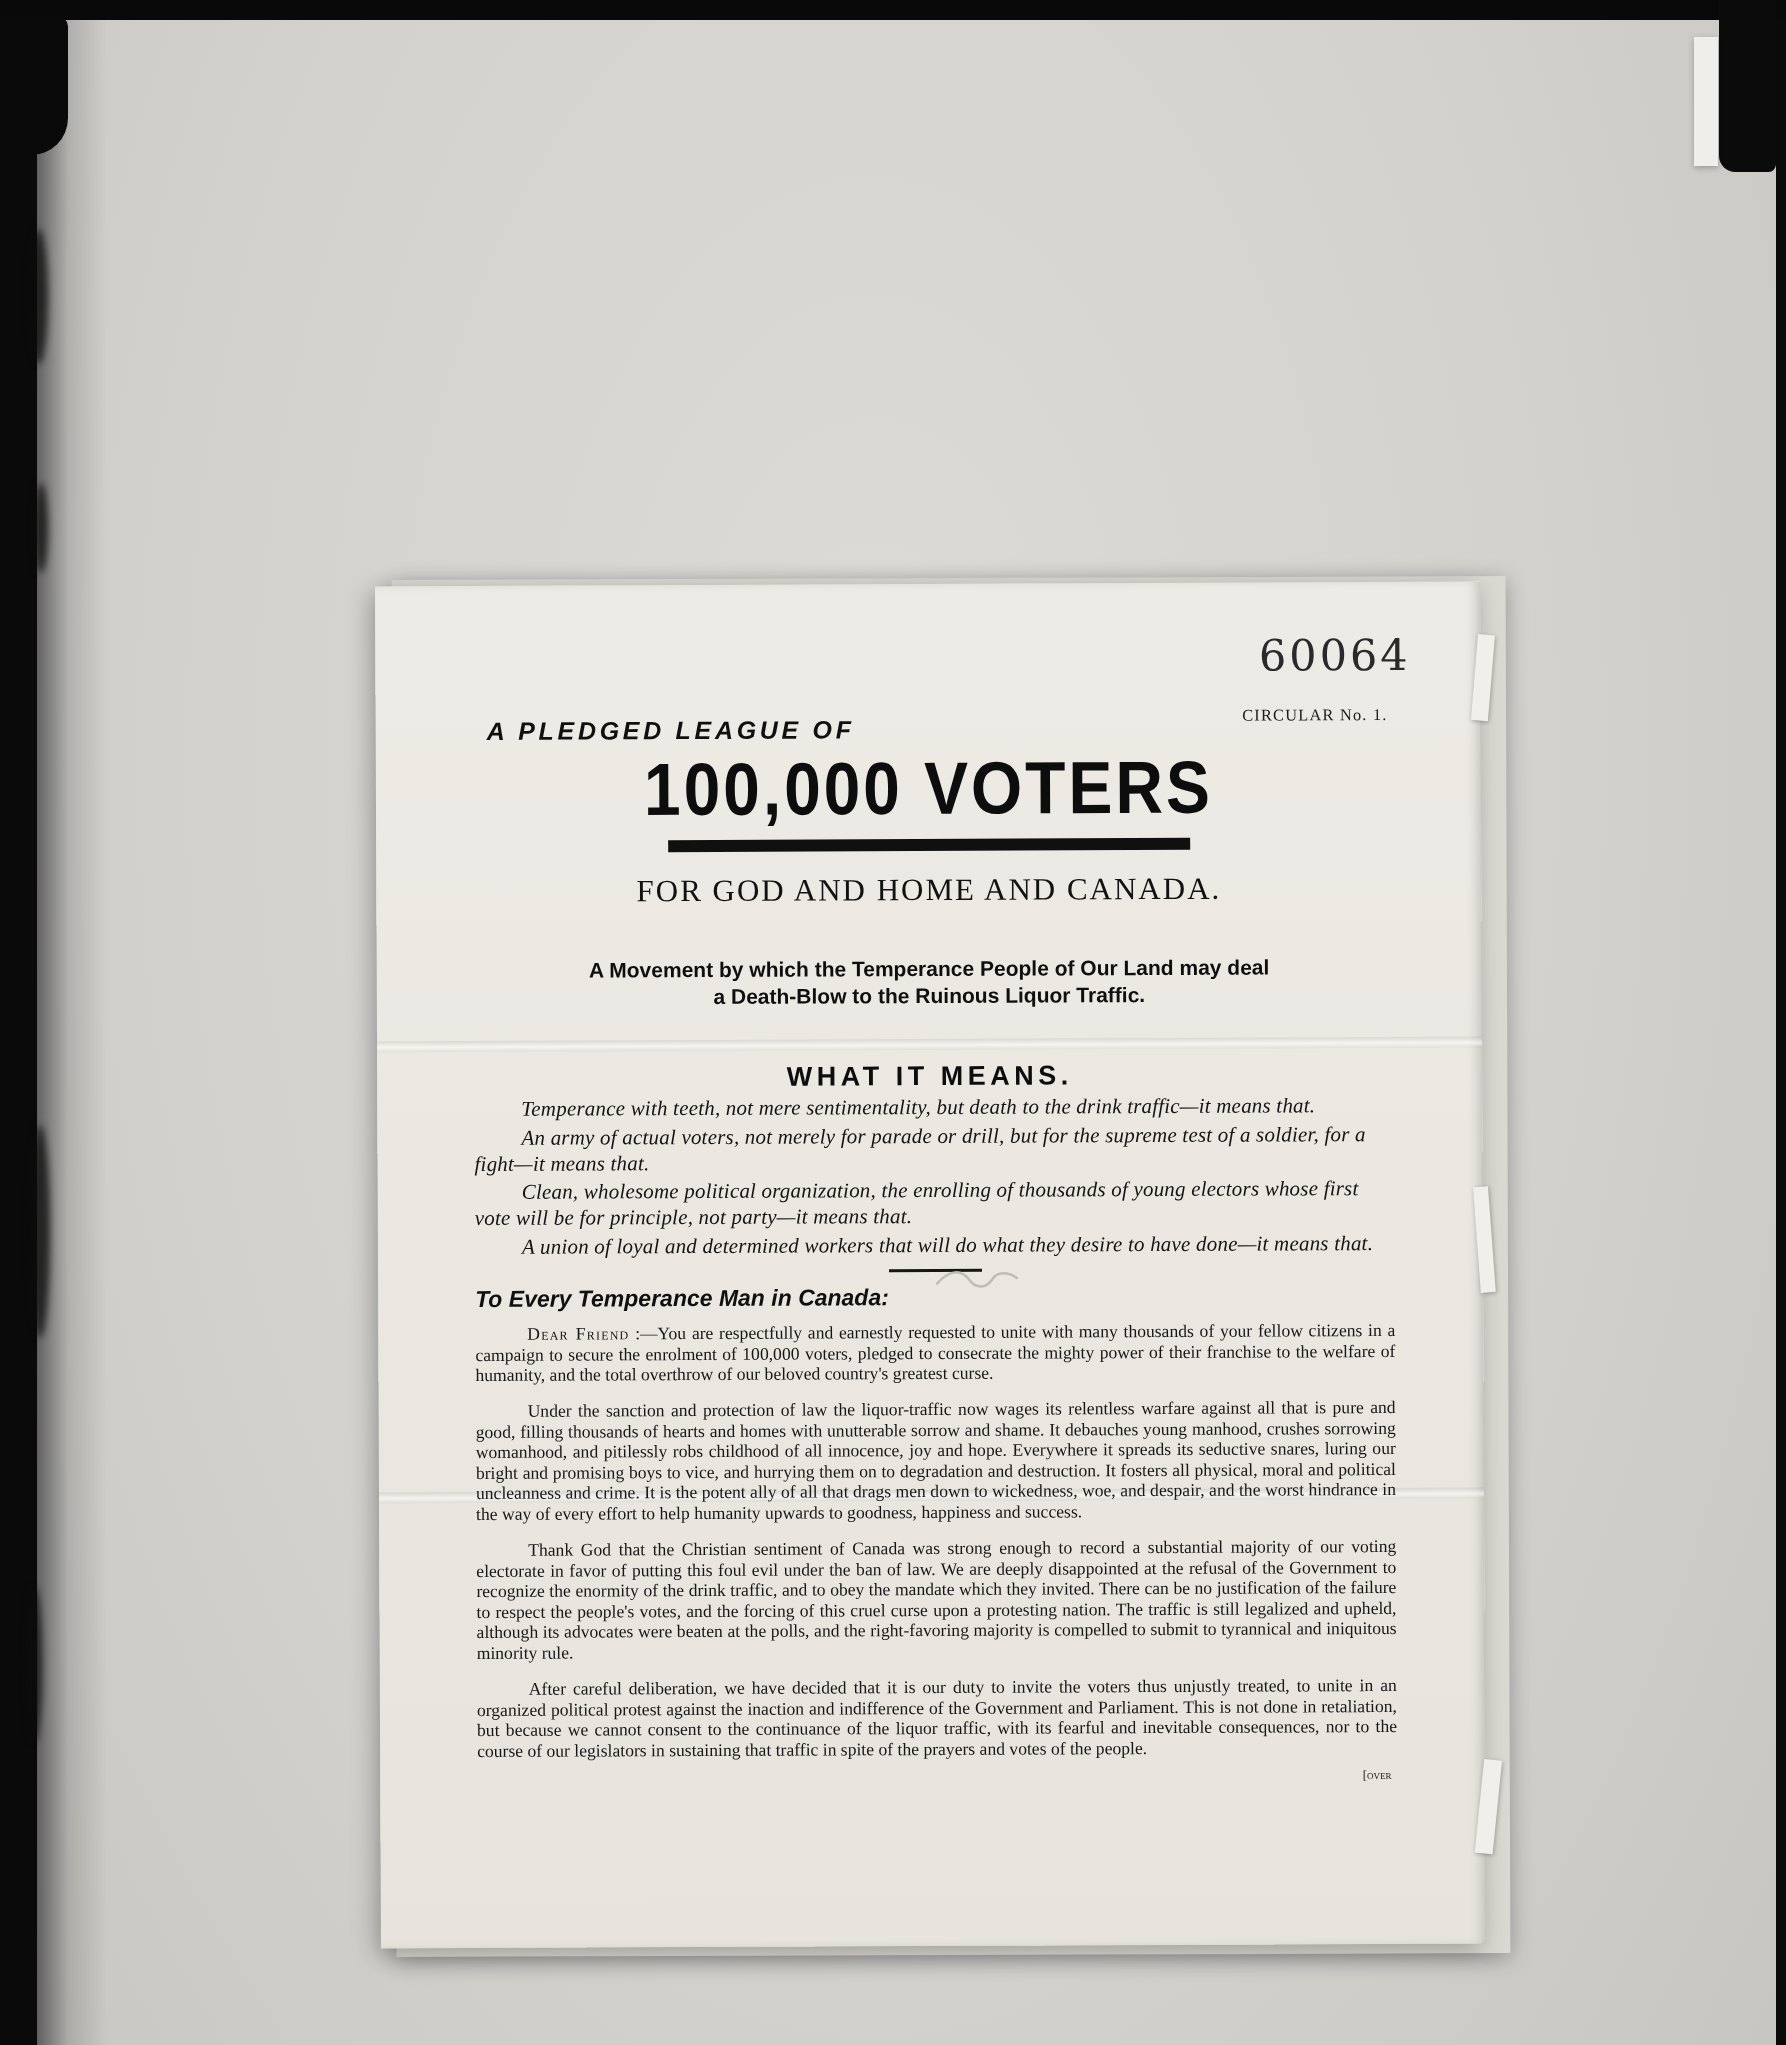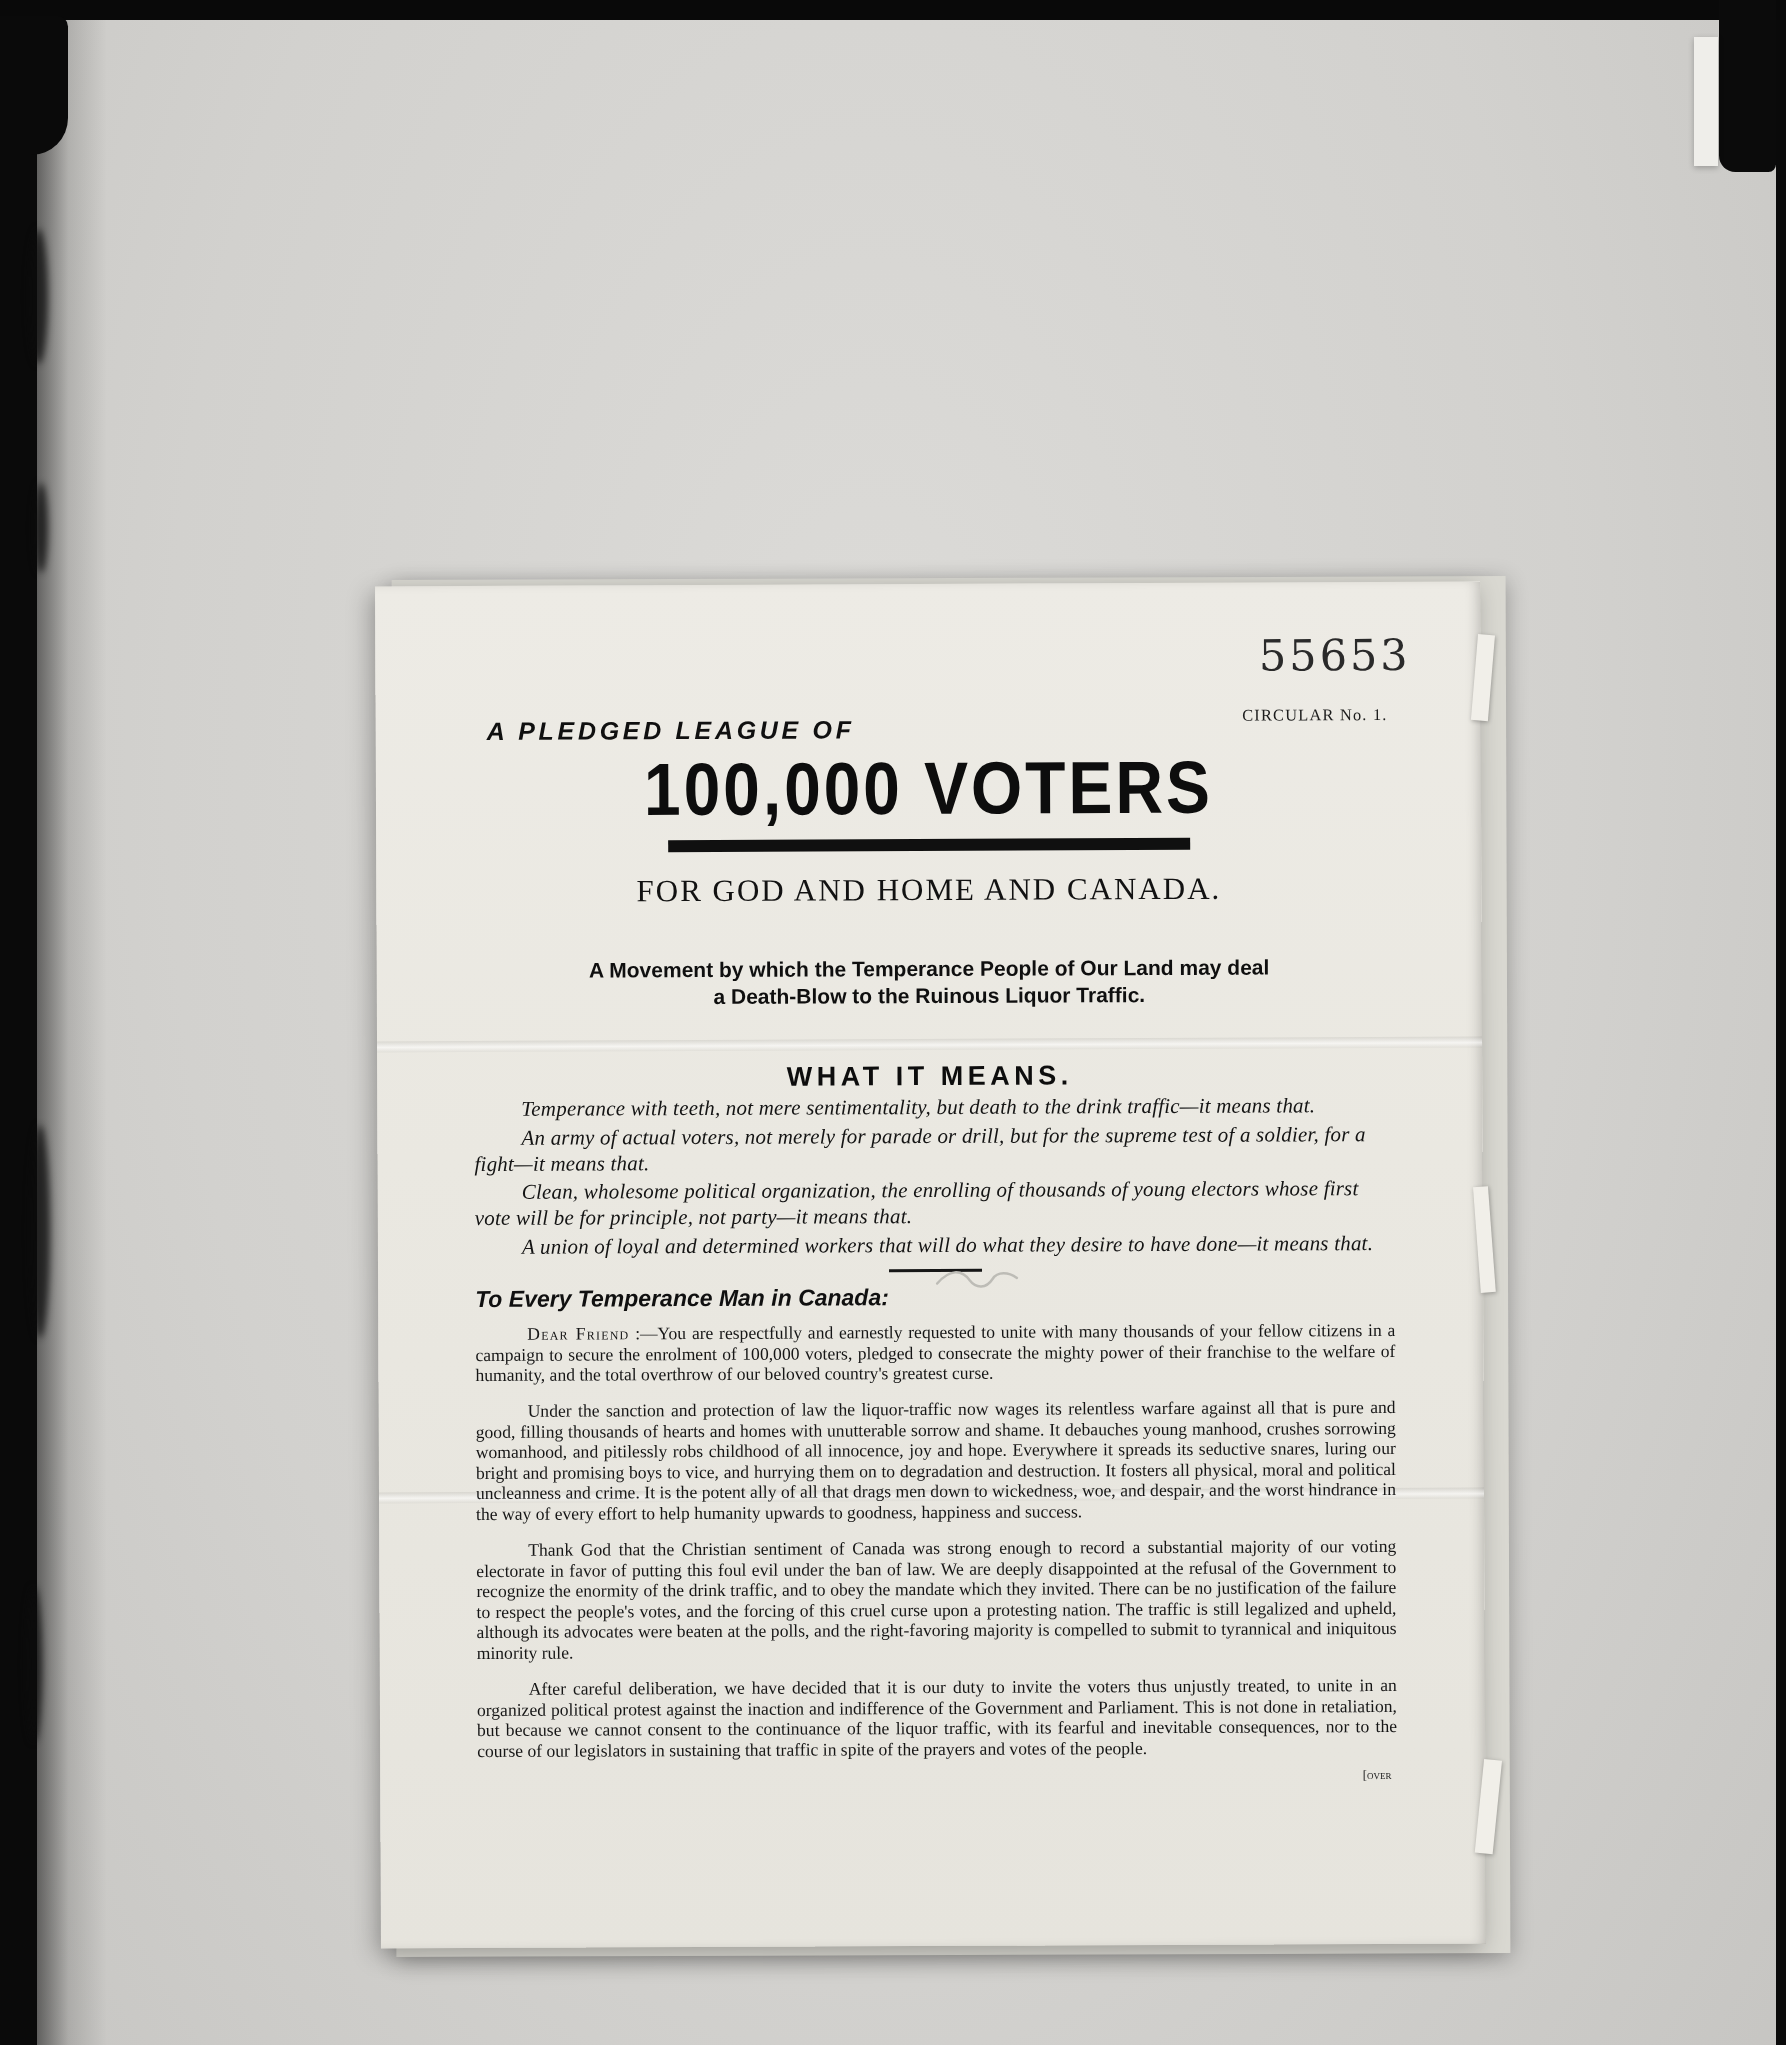--- a/index.html
+++ b/index.html
@@ -277,21 +277,21 @@
 
   <div class="paper-back"></div>
 
   <div class="paper">
     <div class="crease c1"></div>
     <div class="crease c2"></div>
     <div class="torn t1"></div>
     <div class="torn t2"></div>
     <div class="torn t3"></div>
 
-    <div class="stamp">55653</div>
+    <div class="stamp">60064</div>
     <div class="circular">CIRCULAR No. 1.</div>
     <div class="kicker">A PLEDGED LEAGUE OF</div>
     <div class="doc-title">100,000 VOTERS</div>
     <div class="title-rule"></div>
     <div class="subtitle">FOR GOD AND HOME AND CANADA.</div>
     <div class="tagline">
       <div>A Movement by which the Temperance People of Our Land may deal</div>
       <div>a Death-Blow to the Ruinous Liquor Traffic.</div>
     </div>
     <div class="what-heading">WHAT IT MEANS.</div>

